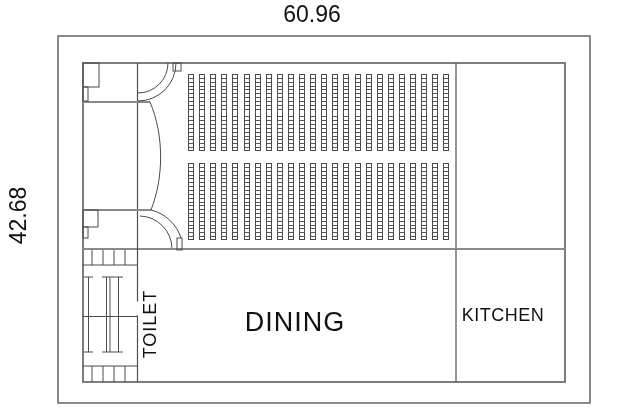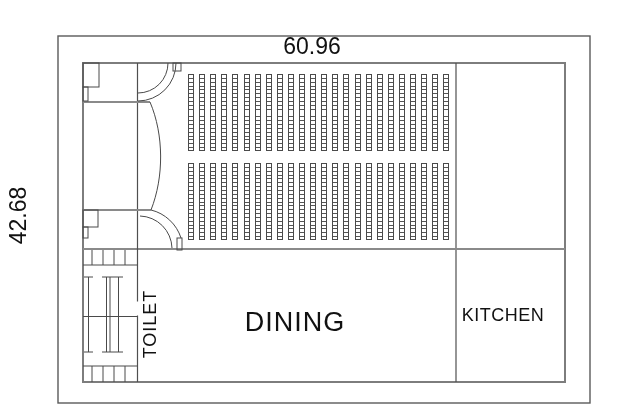--- a/index.html
+++ b/index.html
@@ -2,21 +2,21 @@
 <html><head>
 <meta charset="utf-8">
 <style>
   html,body{margin:0;padding:0;background:#ffffff;}
   .canvas{
     position:relative;width:628px;height:409px;background:#ffffff;
     font-family:"Liberation Sans", sans-serif;overflow:hidden;
   }
   svg{position:absolute;left:0;top:0;}
   .lbl{position:absolute;color:#111;white-space:nowrap;line-height:1;}
-  .dim-top{left:282px;top:3px;width:60px;font-size:23px;text-align:center;margin-top:32px;}
+  .dim-top{left:282px;top:3px;width:60px;font-size:23px;text-align:center;}
   .dim-left{left:-24px;top:202px;width:88px;height:27px;font-size:23px;text-align:center;
     transform:rotate(-90deg);}
   .room-lobby{left:460px;top:146px;width:100px;font-size:19px;text-align:center;letter-spacing:1px;}
   .room-kitchen{left:455px;top:306px;width:96px;font-size:18px;text-align:center;letter-spacing:0.5px;}
   .room-dining{left:240px;top:309px;width:110px;font-size:27px;text-align:center;letter-spacing:1px;}
   .room-toilet{left:117px;top:313px;width:70px;height:22px;font-size:18px;text-align:center;
     letter-spacing:1px;transform:rotate(-90deg);}
   .seat-col{position:absolute;box-sizing:border-box;border:1px solid #4a4a4a;}
 </style>
 </head>

